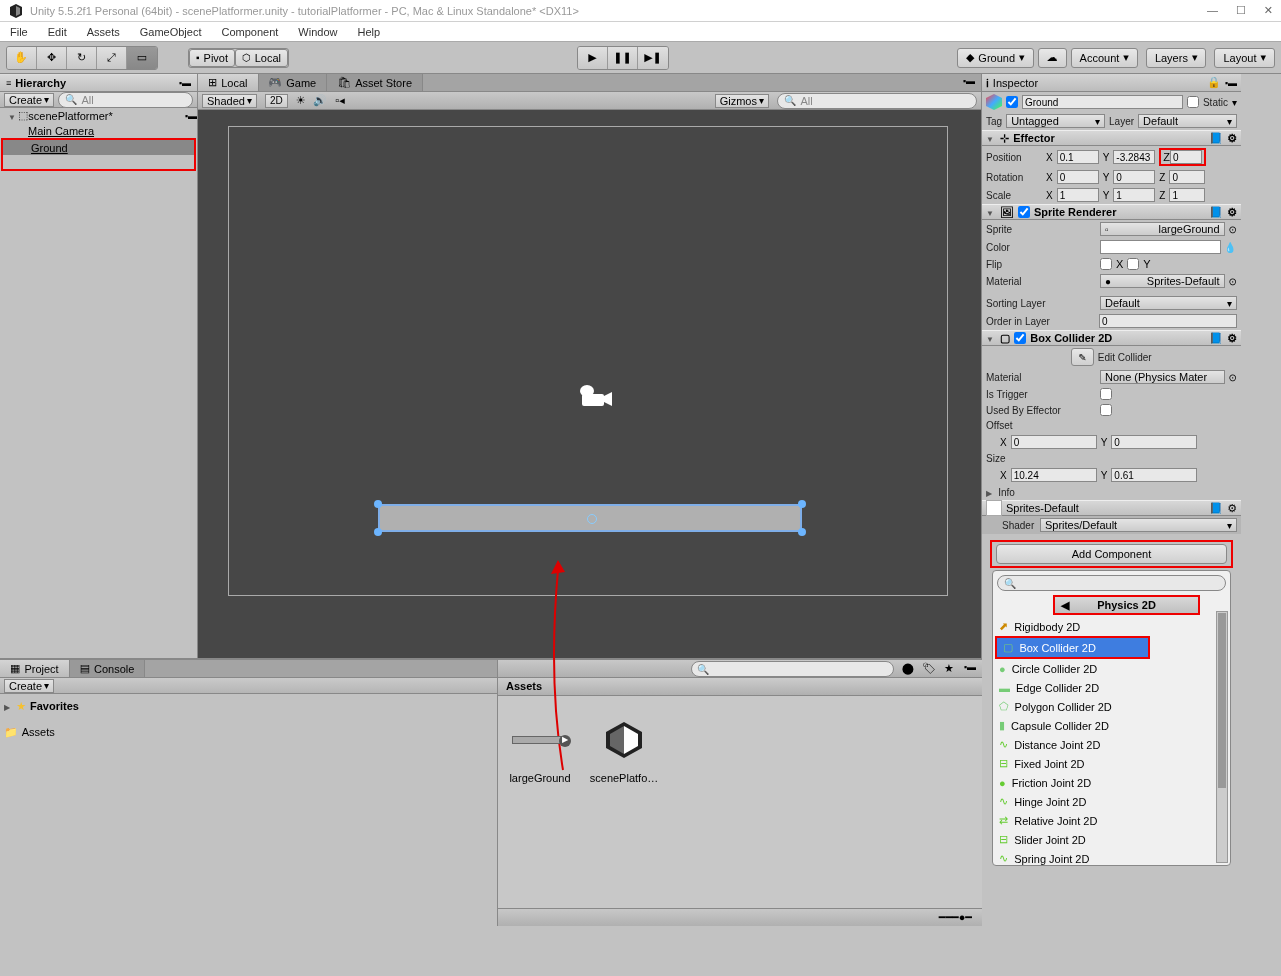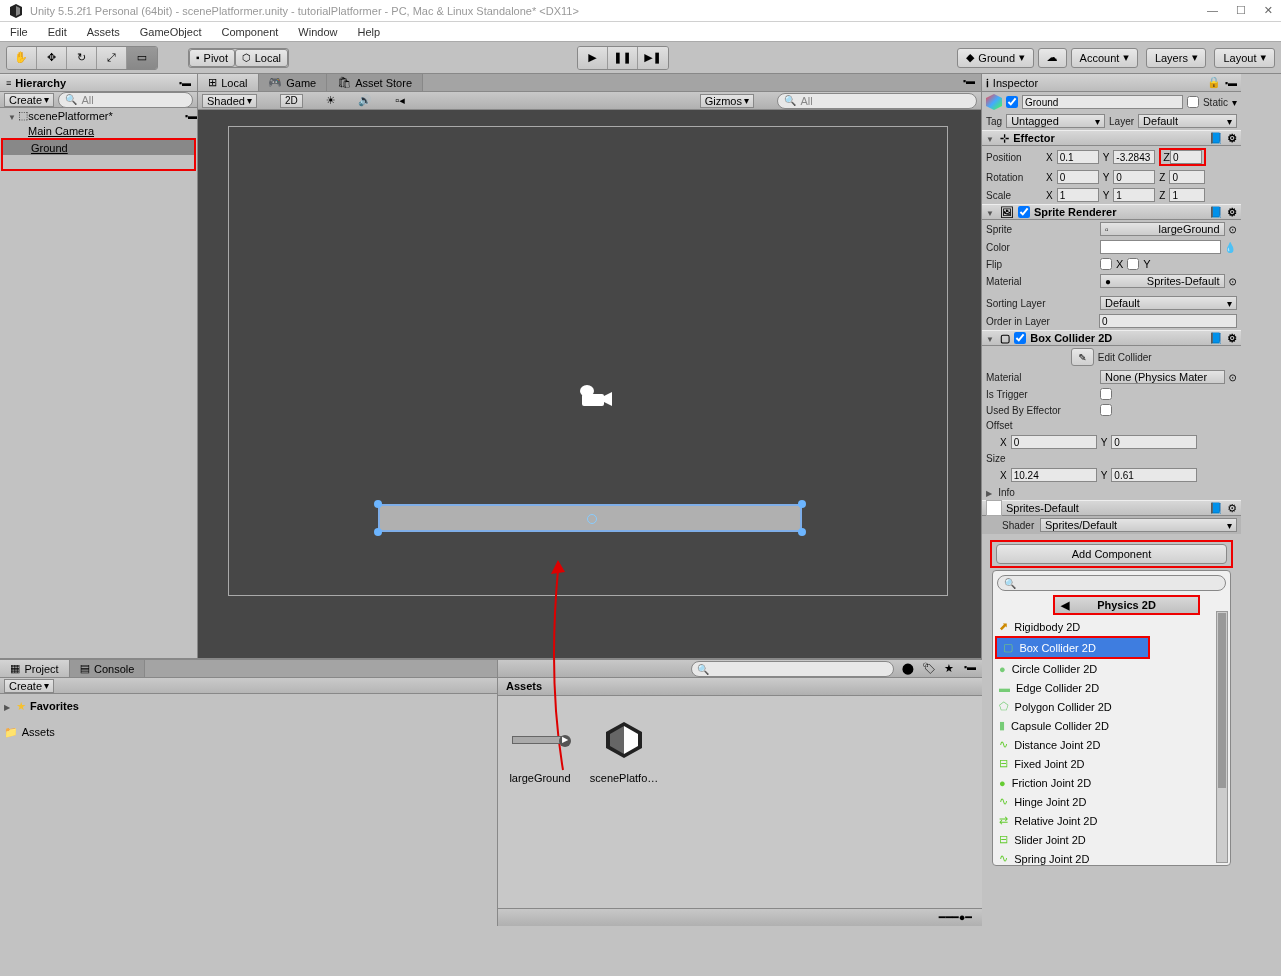--- a/index.html
+++ b/index.html
@@ -24,21 +24,21 @@
 .panel-subbar { height: 16px; background: linear-gradient(#cacaca,#b5b5b5); border-bottom: 1px solid #888; display: flex; align-items: center; padding: 0 4px; gap: 4px; font-size:10px;}
 .hierarchy-list { flex: 1; background: #c2c2c2; }
 .h-row { height: 15px; display: flex; align-items: center; padding-left: 8px; }
 .h-child { padding-left: 28px; height: 15px; display:flex; align-items:center;text-decoration:underline; }
 .h-child.highlighted { background: #888; }
 .red-box { border: 2px solid #e00; }
 .center-col { width: 784px; display: flex; flex-direction: column; border-right: 1px solid #888; }
 .scene-tabs { height: 18px; background: #a4a4a4; display: flex; border-bottom: 1px solid #888; }
 .scene-tab { padding: 2px 10px; background: linear-gradient(#d4d4d4,#bcbcbc); border-right: 1px solid #888; display: flex; align-items: center; gap: 4px; }
 .scene-tab:not(.active) { background: #999; }
-.scene-ctrl { height: 18px; background: linear-gradient(#c8c8c8,#b0b0b0); border-bottom: 1px solid #888; display: flex; align-items: center; padding: 0 4px; gap: 23px; font-size:10px;}
+.scene-ctrl { height: 18px; background: linear-gradient(#c8c8c8,#b0b0b0); border-bottom: 1px solid #888; display: flex; align-items: center; padding: 0 4px; gap: 8px; font-size:10px;}
 .scene-view { flex: 1; background: #474747; position: relative; }
 .scene-border { position: absolute; border: 1px solid #aaa; left: 30px; top: 16px; width: 720px; height: 470px; }
 .cam-icon { position: absolute; left: 380px; top: 272px; color: #fff; font-size: 28px; }
 .ground-sprite { position: absolute; left: 180px; top: 394px; width: 424px; height: 28px; background: #b0b0b0; border: 2px solid #7faee8; display: flex; }
 .handle { position: absolute; width: 8px; height: 8px; background: #6cb5ff; border-radius: 50%; }
 .bottom-panels { display: flex; height: 268px; border-top: 2px solid #888; }
 .project-panel { width: 498px; border-right: 1px solid #888; display:flex; flex-direction:column;}
 .assets-panel { flex: 1; display:flex; flex-direction:column;}
 .proj-tabs { height: 18px; background: #a4a4a4; display: flex; border-bottom: 1px solid #888; }
 .proj-tree { flex: 1; background: #c2c2c2; padding: 4px; }

